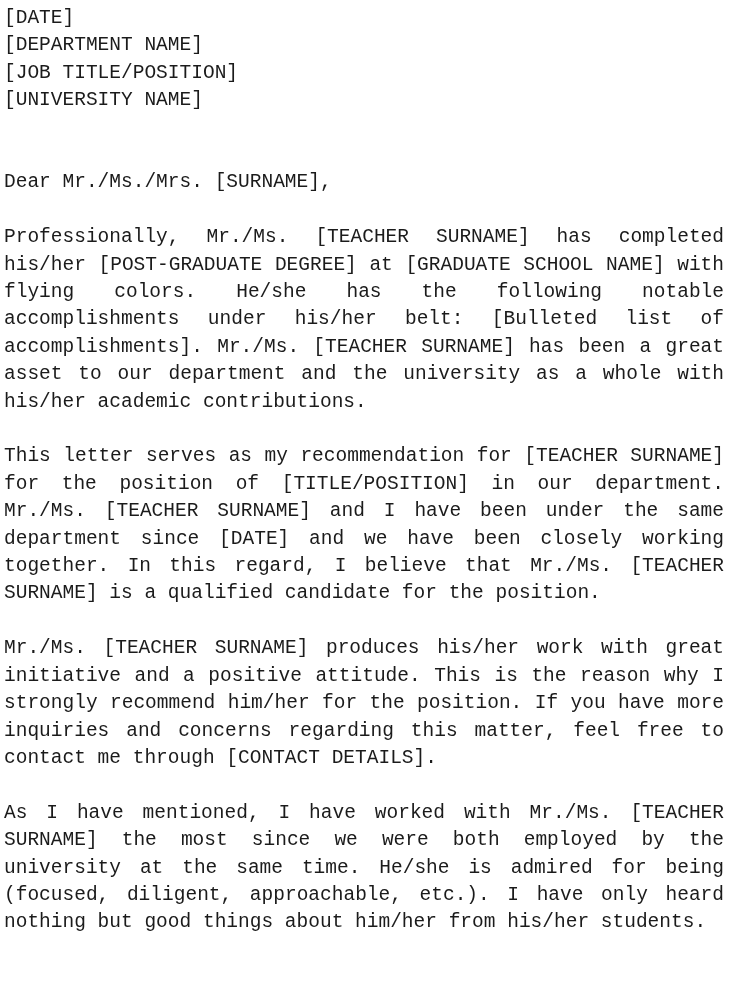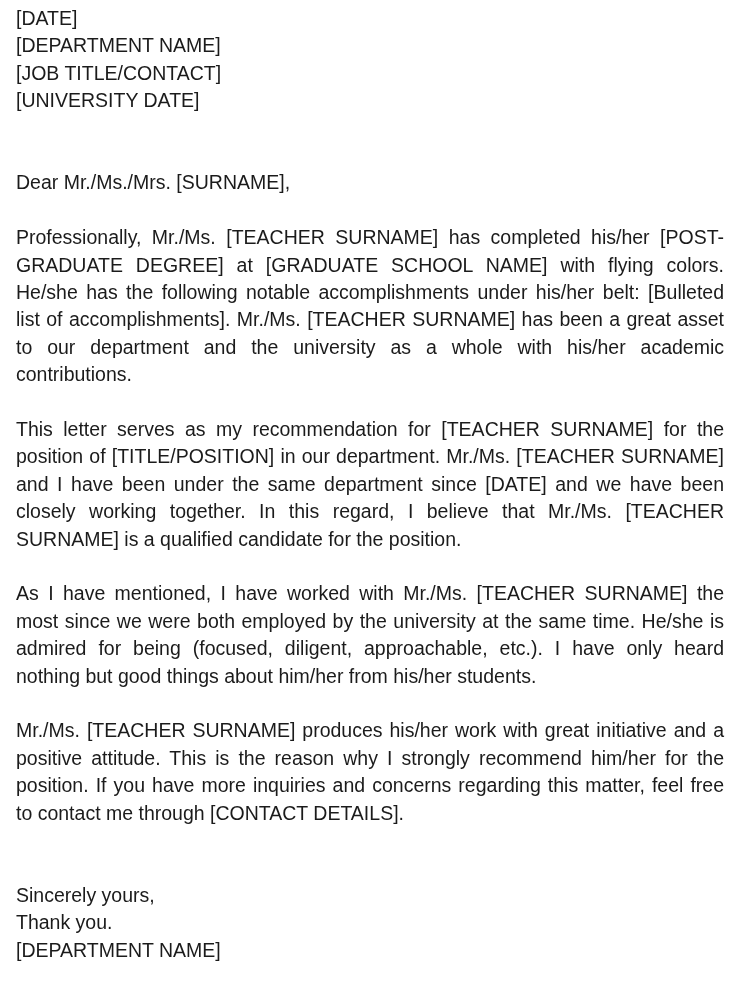--- a/index.html
+++ b/index.html
@@ -6,60 +6,60 @@
     margin: 0;
     padding: 0;
     background: #ffffff;
   }
   .page {
     width: 750px;
     height: 988px;
     box-sizing: border-box;
     background: #ffffff;
     color: #1b1b1b;
-    font-family: Liberation Sans, sans-serif;
+    font-family: Liberation Mono, monospace;
     font-size: 19.5px;
     line-height: 27.4px;
-    padding: 5px 26px 0 16px;
+    padding: 5px 26px 0 4px;
     overflow: hidden;
   }
   .line { white-space: nowrap; }
   .para {
     text-align: justify;
     text-justify: inter-word;
     margin: 0 0 27.4px 0;
   }
   .gap-1 { height: 27.4px; }
   .gap-2 { height: 54.8px; }
 </style>
 </head>
 <body>
 
 <div class="page">
 
   <div>
     <div class="line">[DATE]</div>
     <div class="line">[DEPARTMENT NAME]</div>
-    <div class="line">[JOB TITLE/CONTACT]</div>
-    <div class="line">[UNIVERSITY DATE]</div>
+    <div class="line">[JOB TITLE/POSITION]</div>
+    <div class="line">[UNIVERSITY NAME]</div>
   </div>
 
   <div class="gap-2"></div>
 
   <div class="line">Dear Mr./Ms./Mrs. [SURNAME],</div>
 
   <div class="gap-1"></div>
 
   <p class="para">Professionally, Mr./Ms. [TEACHER SURNAME] has completed his/her [POST-GRADUATE DEGREE] at [GRADUATE SCHOOL NAME] with flying colors. He/she has the following notable accomplishments under his/her belt: [Bulleted list of accomplishments]. Mr./Ms. [TEACHER SURNAME] has been a great asset to our department and the university as a whole with his/her academic contributions.</p>
 
   <p class="para">This letter serves as my recommendation for [TEACHER SURNAME] for the position of [TITLE/POSITION] in our department. Mr./Ms. [TEACHER SURNAME] and I have been under the same department since [DATE] and we have been closely working together. In this regard, I believe that Mr./Ms. [TEACHER SURNAME] is a qualified candidate for the position.</p>
 
+  <p class="para">Mr./Ms. [TEACHER SURNAME] produces his/her work with great initiative and a positive attitude. This is the reason why I strongly recommend him/her for the position. If you have more inquiries and concerns regarding this matter, feel free to contact me through [CONTACT DETAILS].</p>
+
   <p class="para">As I have mentioned, I have worked with Mr./Ms. [TEACHER SURNAME] the most since we were both employed by the university at the same time. He/she is admired for being (focused, diligent, approachable, etc.). I have only heard nothing but good things about him/her from his/her students.</p>
-
-  <p class="para">Mr./Ms. [TEACHER SURNAME] produces his/her work with great initiative and a positive attitude. This is the reason why I strongly recommend him/her for the position. If you have more inquiries and concerns regarding this matter, feel free to contact me through [CONTACT DETAILS].</p>
 
   <div class="gap-1"></div>
 
   <div>
     <div class="line">Sincerely yours,</div>
     <div class="line">Thank you.</div>
     <div class="line">[DEPARTMENT NAME]</div>
   </div>
 
 </div>

